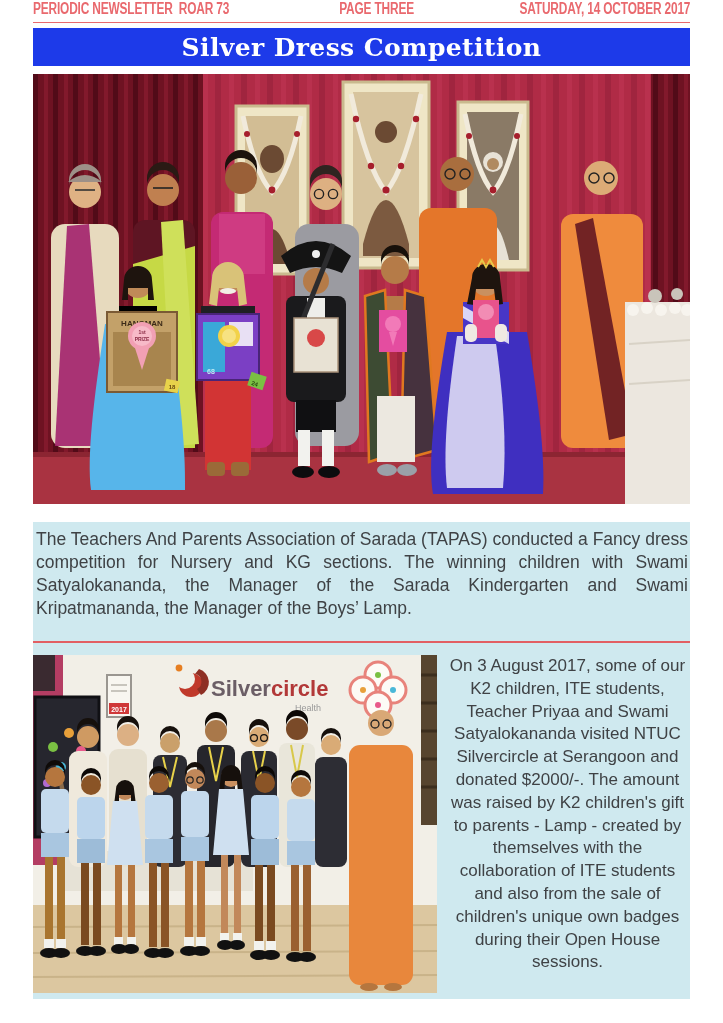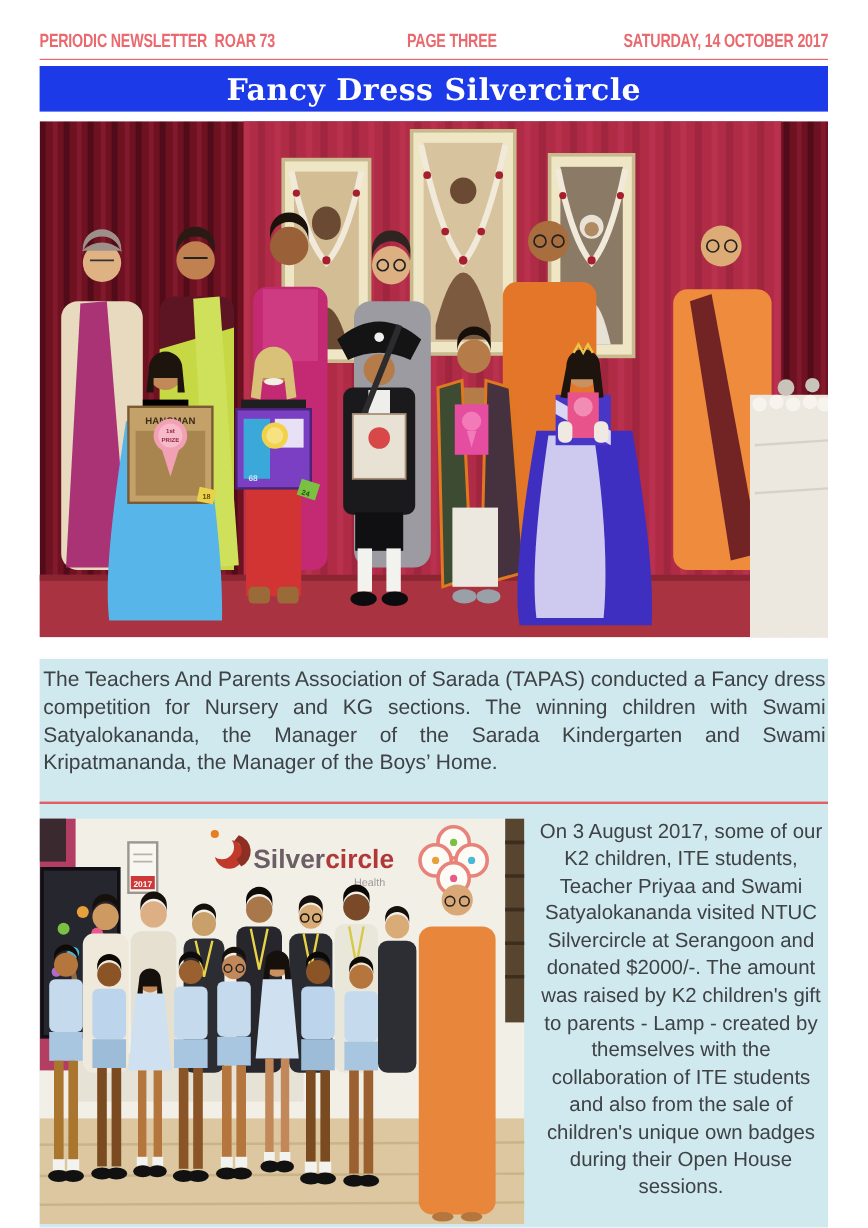--- a/index.html
+++ b/index.html
@@ -5,21 +5,21 @@
   html,body{margin:0;padding:0;}
   body{
     width:723px;height:1023px;background:#ffffff;overflow:hidden;
     font-family:"Liberation Sans",sans-serif;
     -webkit-font-smoothing:antialiased;
   }
   .page{padding:0 33px;width:657px;}
   
   .redbar{display:flex;justify-content:space-between;align-items:flex-end;
     color:#e9696e;font-weight:bold;font-size:14.5px;}
-  .hdr{margin-top:27px;}
+  .hdr{}
   .cond{white-space:pre;transform:scale(0.82,1.1);letter-spacing:-0.2px;}
   .o-left{transform-origin:left center;}
   .o-center{transform-origin:center center;}
   .o-right{transform-origin:right center;}
   .hr-line{border-top:1.6px solid #e9696e;margin-top:6px;}
   .banner{margin-top:5px;height:38px;background:#1d3ae9;
     display:flex;align-items:center;justify-content:center;}
   .banner-title{color:#ffffff;font-family:"DejaVu Serif","Liberation Serif",serif;
     font-weight:bold;font-size:25px;letter-spacing:0.4px;}
   .photo-wrap{margin-top:8px;line-height:0;}
@@ -38,21 +38,21 @@
 <div class="page">
 
   <div class="redbar hdr">
     <span class="cond o-left">PERIODIC NEWSLETTER  ROAR 73</span>
     <span class="cond o-center">PAGE THREE</span>
     <span class="cond o-right">SATURDAY, 14 OCTOBER 2017</span>
   </div>
   <div class="hr-line"></div>
 
   <div class="banner">
-    <span class="banner-title">Fancy Dress Silvercircle</span>
+    <span class="banner-title">Silver Dress Competition</span>
   </div>
 
   <div class="photo-wrap">
     <svg viewBox="0 0 657 430" width="657" height="430">
       <defs>
         <pattern id="curt" width="20" height="430" patternUnits="userSpaceOnUse">
           <rect width="20" height="430" fill="#6e1222"></rect>
           <rect width="5" height="430" fill="#520b18"></rect>
           <rect x="11" width="4" height="430" fill="#82192c"></rect>
         </pattern>
@@ -242,21 +242,21 @@
           <rect x="440" y="226" width="26" height="38" fill="#e8538c"></rect>
           <circle cx="453" cy="238" r="8" fill="#f28cb4"></circle>
         </g>
         <rect x="432" y="250" width="12" height="18" rx="5" fill="#efe9e2"></rect>
         <rect x="462" y="250" width="12" height="18" rx="5" fill="#efe9e2"></rect>
       </g>
     </svg>
   </div>
 
   <div class="cyan">
-    <p class="para">The Teachers And Parents Association of Sarada (TAPAS) conducted a Fancy dress competition for Nursery and KG sections. The winning children with Swami Satyalokananda, the Manager of the Sarada Kindergarten and Swami Kripatmananda, the Manager of the Boys’ Home.</p>
+    <p class="para">The Teachers And Parents Association of Sarada (TAPAS) conducted a Fancy dress competition for Nursery and KG sections. The winning children with Swami Satyalokananda, the Manager of the Sarada Kindergarten and Swami Kripatmananda, the Manager of the Boys’ Lamp.</p>
     <div class="divider"></div>
 
     <div class="sec2">
 
       <div class="photo2">
         <svg viewBox="0 0 404 338" width="404" height="338">
           <rect width="404" height="338" fill="#f2efe7"></rect>
           <rect y="250" width="404" height="88" fill="#dcc7a0"></rect>
           <line x1="0" y1="272" x2="404" y2="270" stroke="#c9b389" stroke-width="2"></line>
           <line x1="0" y1="298" x2="404" y2="296" stroke="#c9b389" stroke-width="2"></line>

